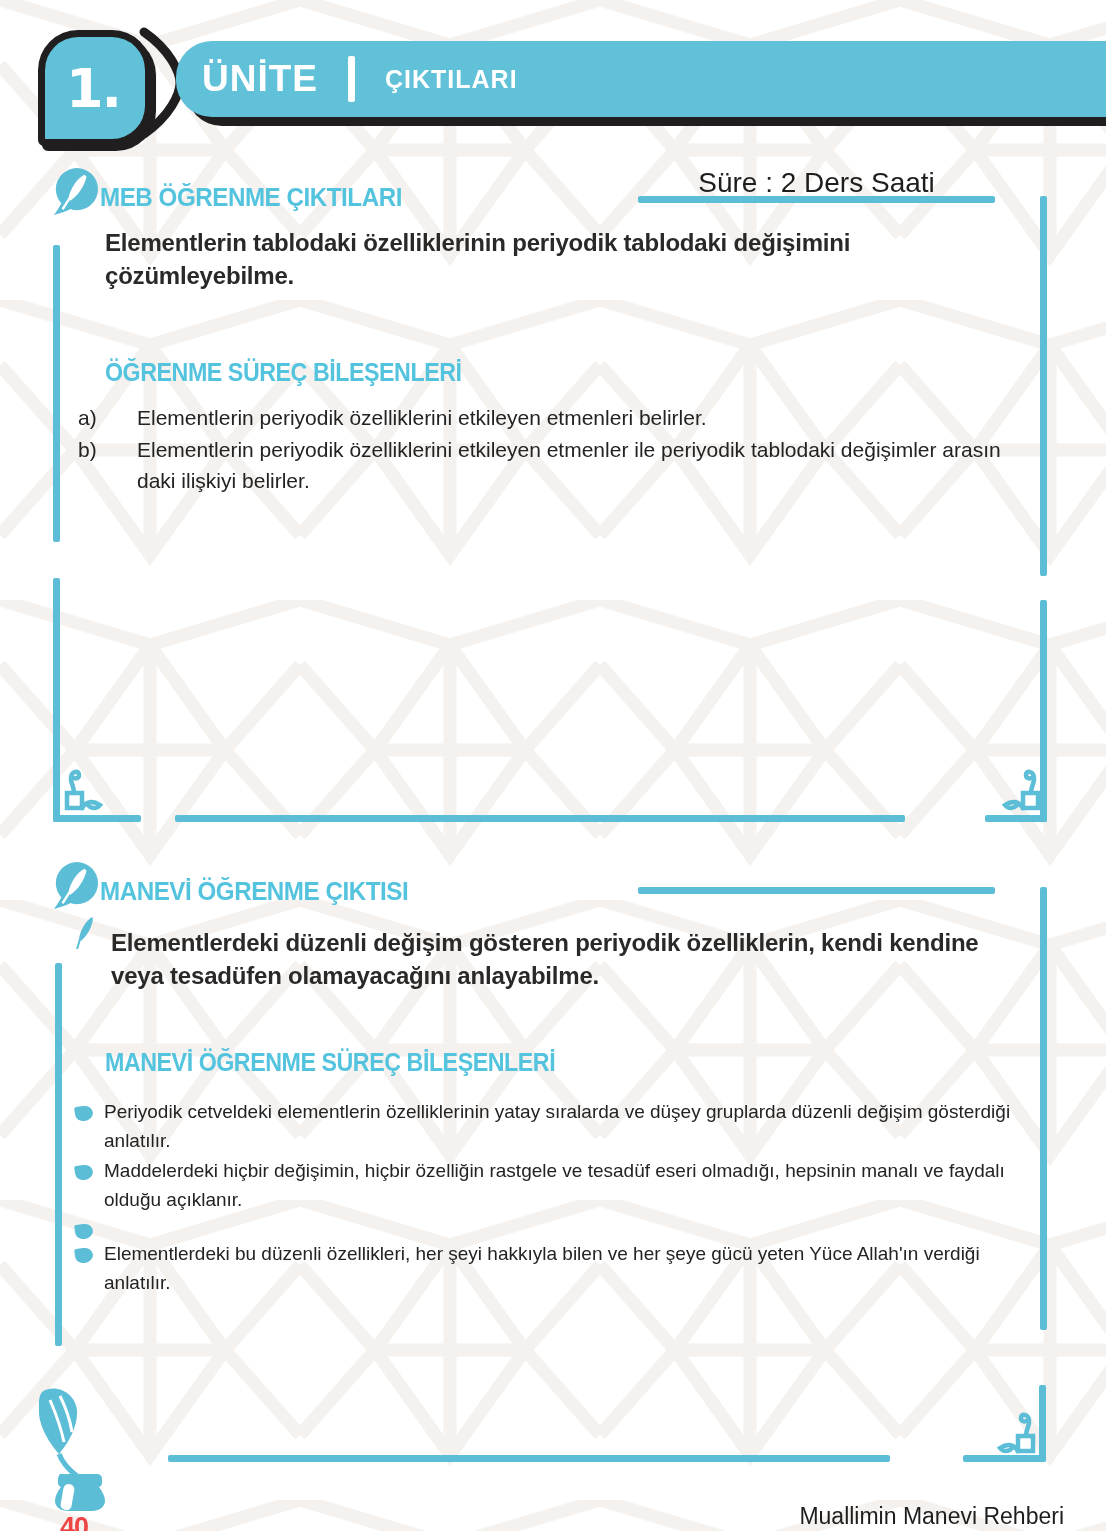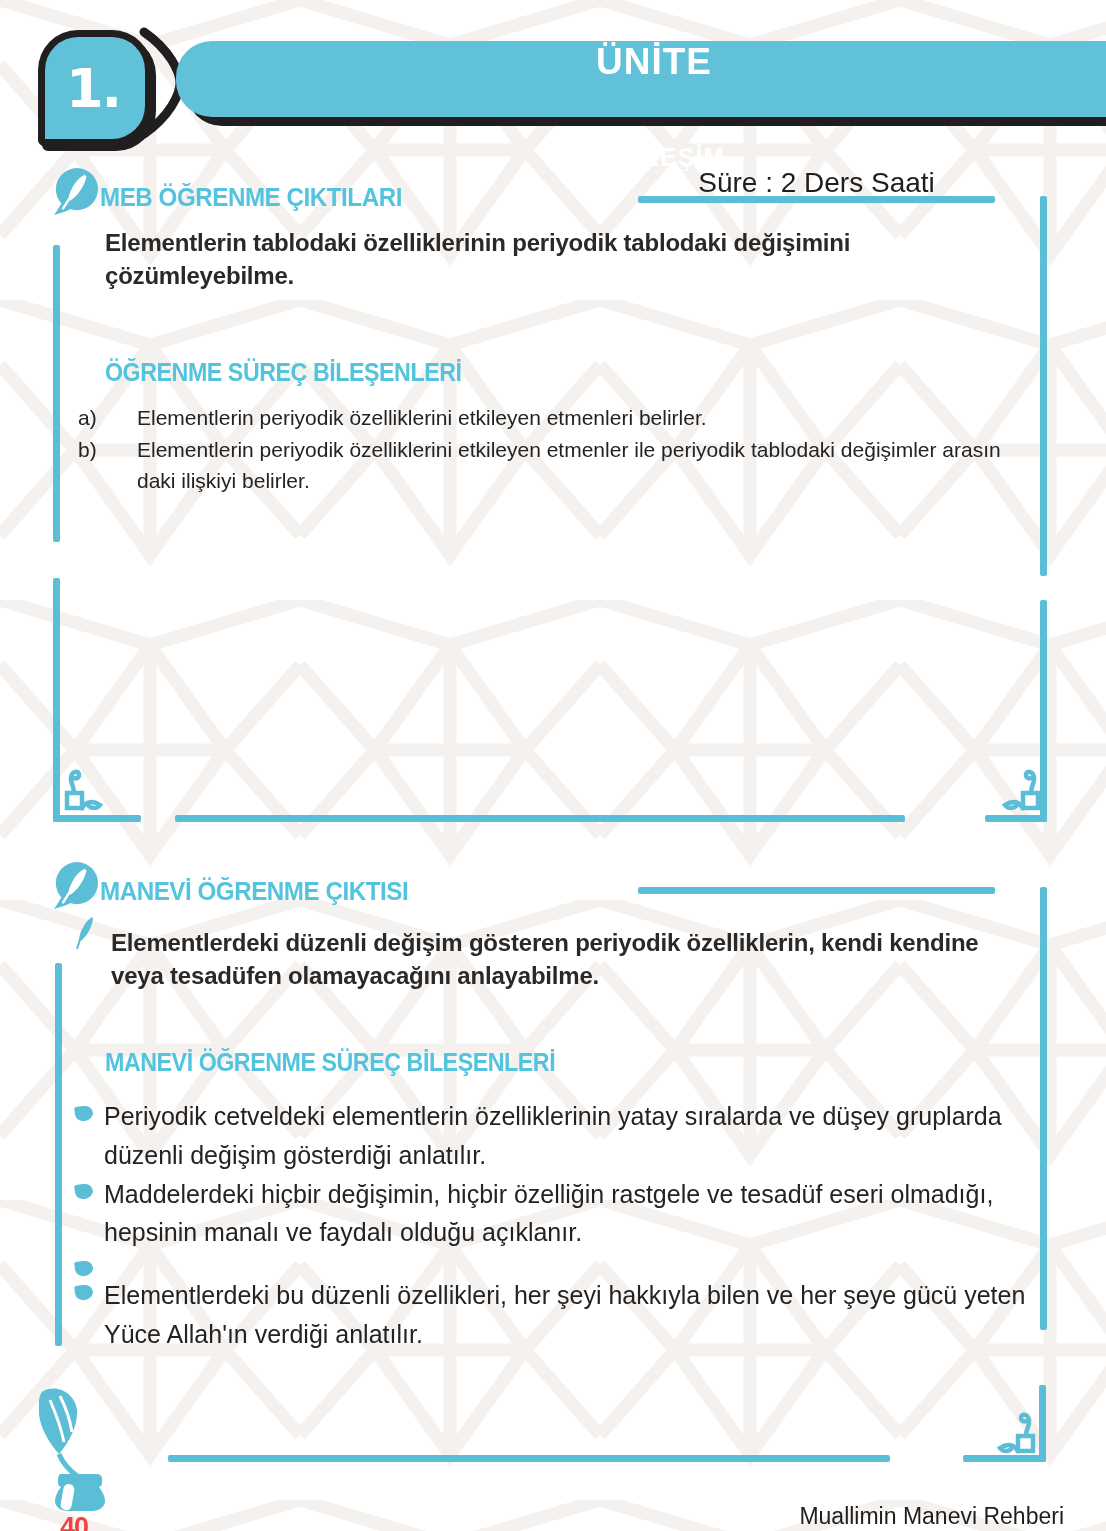--- a/index.html
+++ b/index.html
@@ -20,21 +20,21 @@
   }
   .unit-badge span{
     font-family:"DejaVu Sans",sans-serif;font-weight:bold;font-size:54px;
     color:#fff;letter-spacing:-2px;padding-right:4px;
   }
   .badge-arc{position:absolute;left:136px;top:26px;}
   .unit-banner{
     position:absolute;left:176px;top:41px;right:0;height:76px;
     background:var(--banner,#60c1d8);border-radius:36px 0 0 36px;
     box-shadow:10px 9px 0 #201e1e;
-    display:flex;align-items:center;padding-left:26px;gap:30px;flex-direction:column;
+    display:flex;align-items:center;padding-left:26px;gap:30px;
   }
   .unit-title{font-size:37px;font-weight:bold;color:#fff;letter-spacing:1px;}
   .banner-divider{width:7px;height:46px;background:#fff;border-radius:2px;}
   .unit-topic{font-size:25px;font-weight:bold;color:#fff;letter-spacing:1px;}
 
   
   .fl{position:absolute;background:var(--accent,#5bbdd6);border-radius:2px;}
 
   
   .sec-title{
@@ -48,21 +48,21 @@
   }
   .outcome{
     position:absolute;left:105px;width:880px;font-size:24px;font-weight:bold;
     color:#2b2928;line-height:1.38;letter-spacing:-0.2px;
   }
   .item-list{position:absolute;left:78px;top:402px;width:962px;}
   .item{display:flex;font-size:21px;line-height:1.5;color:#232323;}
   .item-label{flex:none;width:27px;}
   .item-text{flex:1;margin-left:32px;}
   .bullet-list{position:absolute;left:75px;top:1097px;width:958px;}
-  .bullet{display:flex;gap:11px;font-size:25px;line-height:1.55;color:#232323;}
+  .bullet{display:flex;gap:11px;font-size:19px;line-height:1.55;color:#232323;}
   .bullet-marker{
     flex:none;width:18px;height:15px;margin-top:9px;
     background:var(--accent,#5bbdd6);border-radius:2px 50% 50% 50%;
     transform:rotate(-8deg);
   }
 
   
   .a-fill{fill:var(--accent,#5bbdd6);}
   .a-stroke{stroke:var(--accent,#5bbdd6);fill:none;}
   .orn path,.orn rect{stroke:var(--accent,#5bbdd6);fill:none;stroke-width:4.5;stroke-linecap:round;}
@@ -95,21 +95,21 @@
 
   <div class="unit-badge">
     <span>1.</span>
   </div>
   <svg class="badge-arc" width="52" height="114" viewBox="0 0 52 114">
     <path d="M8 6 C34 24 44 46 44 57 C44 68 34 90 8 108" stroke="#201e1e" stroke-width="9" fill="none" stroke-linecap="round"></path>
   </svg>
   <div class="unit-banner">
     <span class="unit-title">ÜNİTE</span>
     <span class="banner-divider"></span>
-    <span class="unit-topic">ETKİLEŞİM</span>
+    <span class="unit-topic">ÇIKTILARI</span>
   </div>
 
   <div class="fl" style="left:638px;top:196px;width:357px;height:7px;"></div>
   <div class="fl" style="left:1040px;top:196px;width:7px;height:380px;"></div>
   <div class="fl" style="left:1040px;top:600px;width:7px;height:222px;"></div>
   <div class="fl" style="left:53px;top:245px;width:7px;height:297px;"></div>
   <div class="fl" style="left:53px;top:578px;width:7px;height:244px;"></div>
   <div class="fl" style="left:53px;top:815px;width:88px;height:7px;"></div>
   <div class="fl" style="left:175px;top:815px;width:730px;height:7px;"></div>
   <div class="fl" style="left:985px;top:815px;width:62px;height:7px;"></div>

